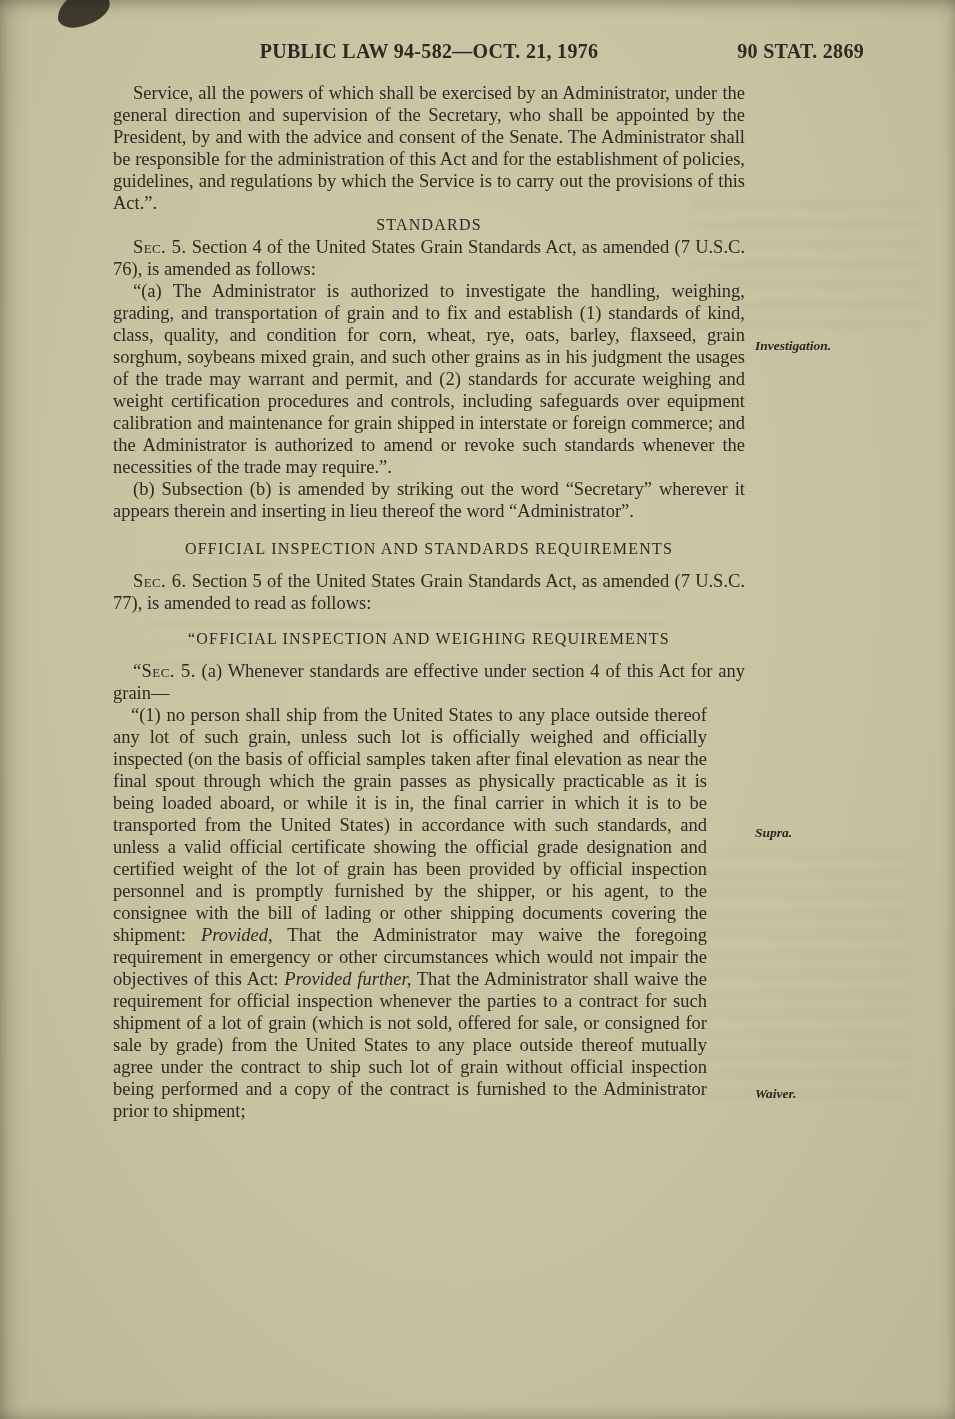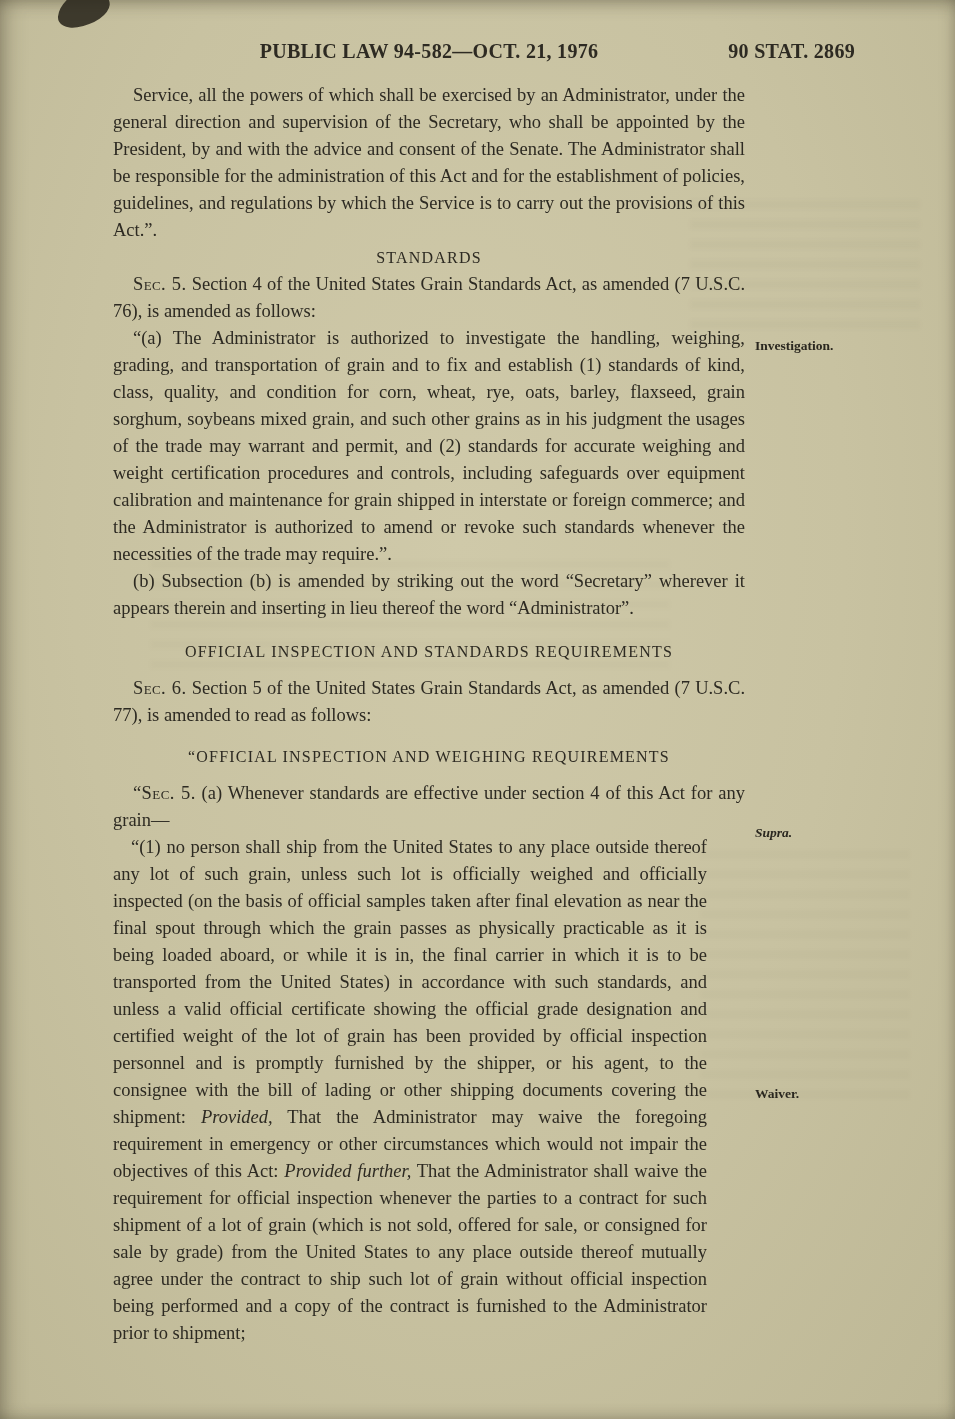--- a/index.html
+++ b/index.html
@@ -36,28 +36,28 @@
 
   
   .running-head {
     position: relative;
     margin: 40px 83px 0 113px;
     height: 26px;
     font-weight: bold;
     font-size: 20px;
   }
   .head-title { position: absolute; left: 0; width: 632px; text-align: center; letter-spacing: .3px; }
-  .head-stat  { position: absolute; right: 17px; letter-spacing: .3px; }
+  .head-stat  { position: absolute; right: 8px; letter-spacing: .3px; }
 
   
   .text-column {
     margin: 16px 0 0 113px;
     width: 632px;
     font-size: 18.5px;
-    line-height: 27px;
+    line-height: 22px;
     text-align: justify;
   }
   .text-column p { margin: 0; }
   .indent { text-indent: 20px; }
   .hang-sub { margin-left: 38px; text-indent: 18px; width: 594px; }
   .sc { font-variant: small-caps; letter-spacing: .4px; }
   .it { font-style: italic; }
   .center-head {
     margin: 10px 0 6px;
     text-align: center;
@@ -72,20 +72,21 @@
   
   .margin-note {
     position: absolute;
     left: 755px;
     width: 132px;
     font-size: 13.5px;
     font-weight: 700;
     line-height: 16px;
     color: #2a271f;
     text-align: left;
+    font-style: italic;
   }
   .note-investigation { top: 338px; }
   .note-supra { top: 825px; font-style: italic; }
   .note-waiver { top: 1086px; }
 </style>
 </head>
 <body>
 
 <div class="page">
 

